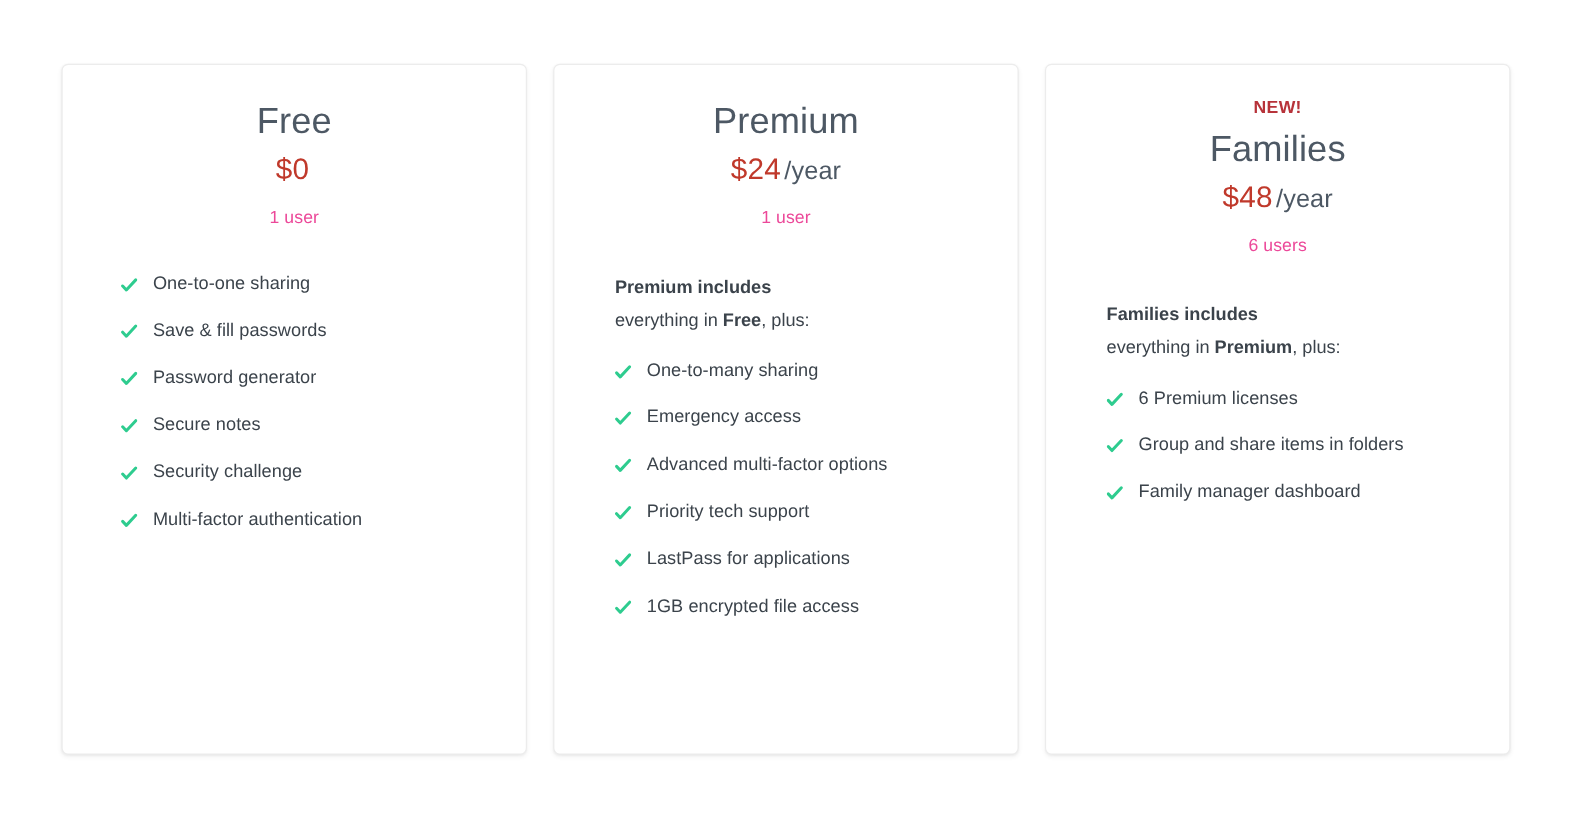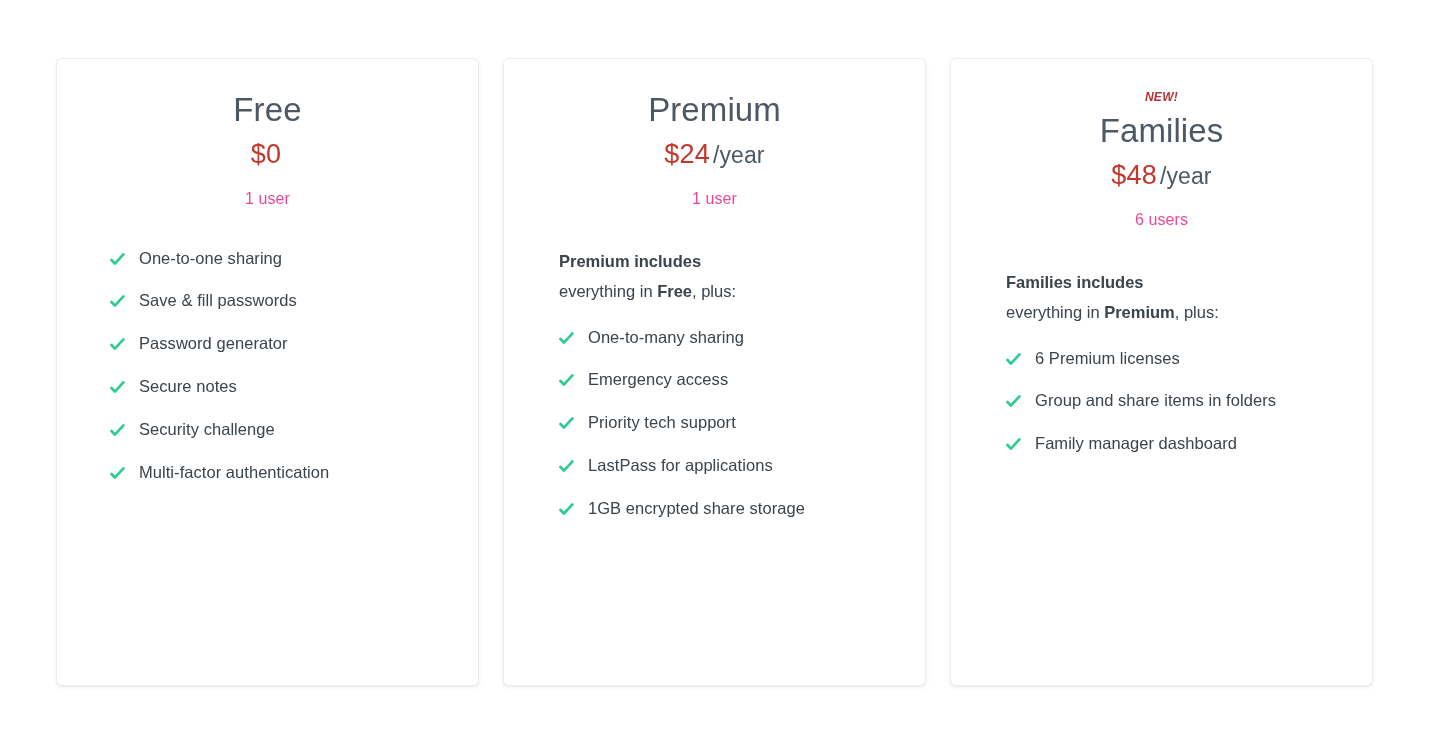--- a/index.html
+++ b/index.html
@@ -42,27 +42,26 @@
   }
 
   
   .card-head {
     text-align: center;
     padding-top: 32px;
   }
 
   .new-badge {
     display: block;
-    font-size: 12px;
+    font-size: 16px;
     font-weight: bold;
     letter-spacing: 0.3px;
     color: #b7333a;
     line-height: 1;
     margin-bottom: 9px;
-    font-style: italic;
   }
 
   .plan-name {
     font-size: 33px;
     font-weight: normal;
     color: #4d5864;
     line-height: 1.16;
     letter-spacing: 0.1px;
   }
 
@@ -250,37 +249,45 @@
               </svg>
             </span>
             <span class="feature-label">Emergency access</span>
           </li>
           <li class="feature-item">
             <span class="check-icon">
               <svg width="15" height="15" viewBox="0 0 16 16" aria-hidden="true">
                 <path d="M1.6 8.5 L5.2 12.4 L14.3 2.6" fill="none" stroke="#2ecc8f" stroke-width="2.9" stroke-linecap="round" stroke-linejoin="round"></path>
               </svg>
             </span>
+            <span class="feature-label">Advanced multi-factor options</span>
+          </li>
+          <li class="feature-item">
+            <span class="check-icon">
+              <svg width="15" height="15" viewBox="0 0 16 16" aria-hidden="true">
+                <path d="M1.6 8.5 L5.2 12.4 L14.3 2.6" fill="none" stroke="#2ecc8f" stroke-width="2.9" stroke-linecap="round" stroke-linejoin="round"></path>
+              </svg>
+            </span>
             <span class="feature-label">Priority tech support</span>
           </li>
           <li class="feature-item">
             <span class="check-icon">
               <svg width="15" height="15" viewBox="0 0 16 16" aria-hidden="true">
                 <path d="M1.6 8.5 L5.2 12.4 L14.3 2.6" fill="none" stroke="#2ecc8f" stroke-width="2.9" stroke-linecap="round" stroke-linejoin="round"></path>
               </svg>
             </span>
             <span class="feature-label">LastPass for applications</span>
           </li>
           <li class="feature-item">
             <span class="check-icon">
               <svg width="15" height="15" viewBox="0 0 16 16" aria-hidden="true">
                 <path d="M1.6 8.5 L5.2 12.4 L14.3 2.6" fill="none" stroke="#2ecc8f" stroke-width="2.9" stroke-linecap="round" stroke-linejoin="round"></path>
               </svg>
             </span>
-            <span class="feature-label">1GB encrypted share storage</span>
+            <span class="feature-label">1GB encrypted file access</span>
           </li>
         </ul>
     </div>
 
     <div class="plan-card families">
       <div class="card-head">
         <span class="new-badge" style="display: block;">NEW!</span>
         <div class="plan-name">Families</div>
         <div class="price-row">
           <span class="price-amount">$48</span><span class="price-period">/year</span>

